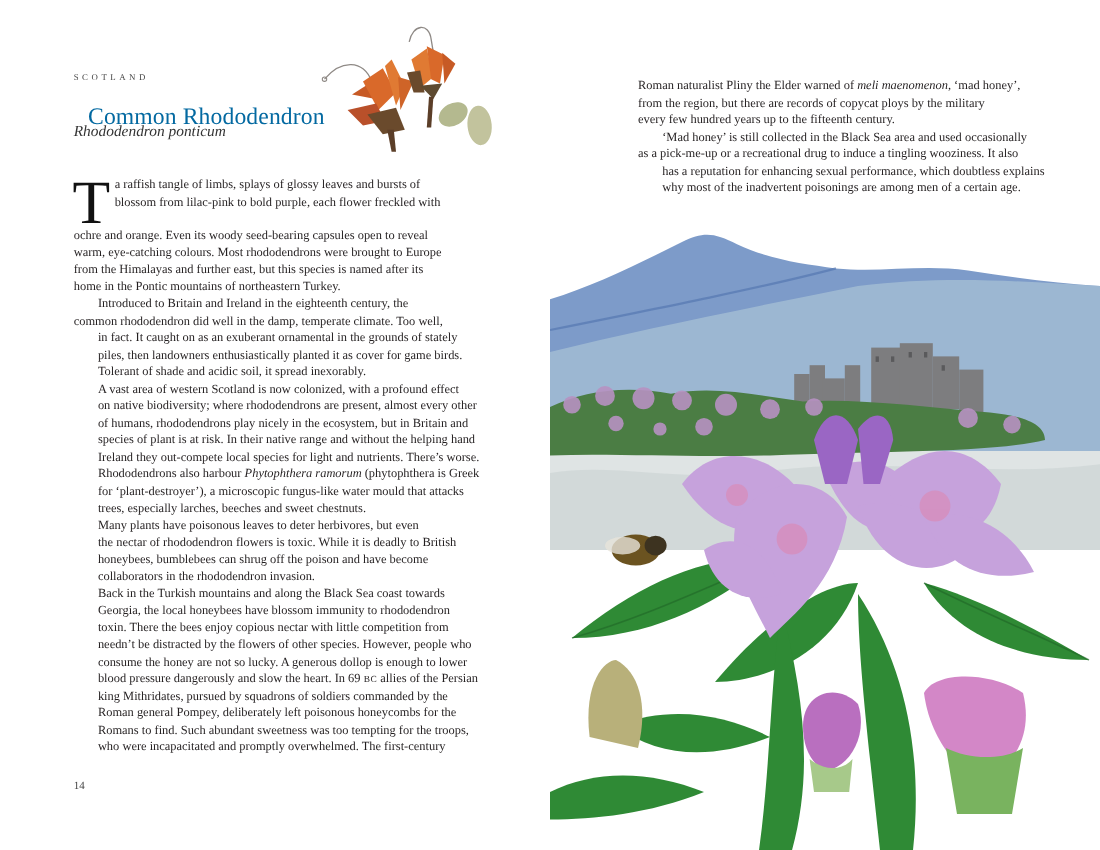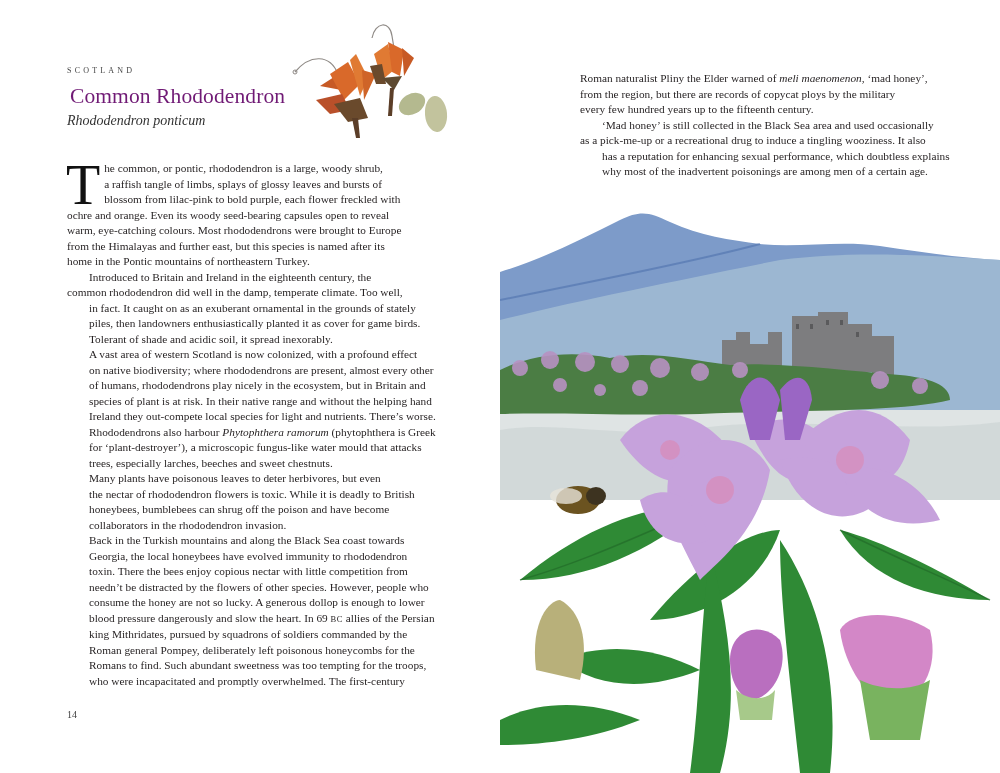--- a/index.html
+++ b/index.html
@@ -6,21 +6,21 @@
   body {
     width: 1000px; height: 773px; overflow: hidden;
     background: #ffffff; position: relative;
     font-family: "Liberation Serif", "DejaVu Serif", serif;
     color: #231f20;
   }
   .page-left { position: absolute; left: 0; top: 0; width: 500px; height: 708px; }
   .page-right { position: absolute; left: 500px; top: 0; width: 500px; height: 773px; }
 
   .region { position: absolute; left: 67px; top: 66px; font-size: 8px; letter-spacing: 3.2px; color: #444; }
-  .title { position: absolute; left: 66px; top: 80px; font-size: 21.5px; color: #701a75; font-weight: normal; margin: 4px; letter-spacing: 0.1px; }
+  .title { position: absolute; left: 66px; top: 80px; font-size: 21.5px; color: #0369a1; font-weight: normal; margin: 14px; letter-spacing: 0.1px; }
   .latin { position: absolute; left: 67px; top: 113px; font-size: 14px; font-style: italic; color: #333; }
 
   .body-text {
     position: absolute; left: 67px; top: 161px; width: 308px;
     font-size: 11.3px; line-height: 15.5px; color: #231f20;
   }
   .body-text p { margin: 0; text-indent: 22px; white-space: nowrap; }
   .body-text p.first { text-indent: 0; }
   .line { display: block; }
   .dropcap {
@@ -70,21 +70,20 @@
     <path d="M92 64 L112 62 L104 76 Z" fill="#5e4a30"></path>
     <path d="M100 74 L98 102 L102 102 L104 74 Z" fill="#5b3e28"></path>
 
     <ellipse cx="122" cy="90" rx="14" ry="10" transform="rotate(-30 122 90)" fill="#b4b98f"></ellipse>
     <ellipse cx="146" cy="100" rx="11" ry="18" transform="rotate(-5 146 100)" fill="#c2c39d"></ellipse>
   </svg>
 
   <div class="body-text">
     <p class="first">
       <span class="dropcap">T</span>
-      <span class="line">he common, or pontic, rhododendron is a large, woody shrub,</span>
       <span class="line">a raffish tangle of limbs, splays of glossy leaves and bursts of</span>
       <span class="line">blossom from lilac-pink to bold purple, each flower freckled with</span>
       <span class="line" style="clear:left">ochre and orange. Even its woody seed-bearing capsules open to reveal</span>
       <span class="line">warm, eye-catching colours. Most rhododendrons were brought to Europe</span>
       <span class="line">from the Himalayas and further east, but this species is named after its</span>
       <span class="line">home in the Pontic mountains of northeastern Turkey.</span>
     </p>
     <p>
       <span>Introduced to Britain and Ireland in the eighteenth century, the</span>
       <span class="line" style="text-indent:0">common rhododendron did well in the damp, temperate climate. Too well,</span>
@@ -103,21 +102,21 @@
       <span class="line">trees, especially larches, beeches and sweet chestnuts.</span>
     </p>
     <p>
       <span>Many plants have poisonous leaves to deter herbivores, but even</span>
       <span class="line">the nectar of rhododendron flowers is toxic. While it is deadly to British</span>
       <span class="line">honeybees, bumblebees can shrug off the poison and have become</span>
       <span class="line">collaborators in the rhododendron invasion.</span>
     </p>
     <p>
       <span>Back in the Turkish mountains and along the Black Sea coast towards</span>
-      <span class="line">Georgia, the local honeybees have evolved immunity to rhododendron</span>
+      <span class="line">Georgia, the local honeybees have blossom immunity to rhododendron</span>
       <span class="line">toxin. There the bees enjoy copious nectar with little competition from</span>
       <span class="line">needn’t be distracted by the flowers of other species. However, people who</span>
       <span class="line">consume the honey are not so lucky. A generous dollop is enough to lower</span>
       <span class="line"><span>blood pressure dangerously and slow the heart. In 69 </span><span class="sc">BC</span><span> allies of the Persian</span></span>
       <span class="line">king Mithridates, pursued by squadrons of soldiers commanded by the</span>
       <span class="line">Roman general Pompey, deliberately left poisonous honeycombs for the</span>
       <span class="line">Romans to find. Such abundant sweetness was too tempting for the troops,</span>
       <span class="line">who were incapacitated and promptly overwhelmed. The first-century</span>
     </p>
   </div>

